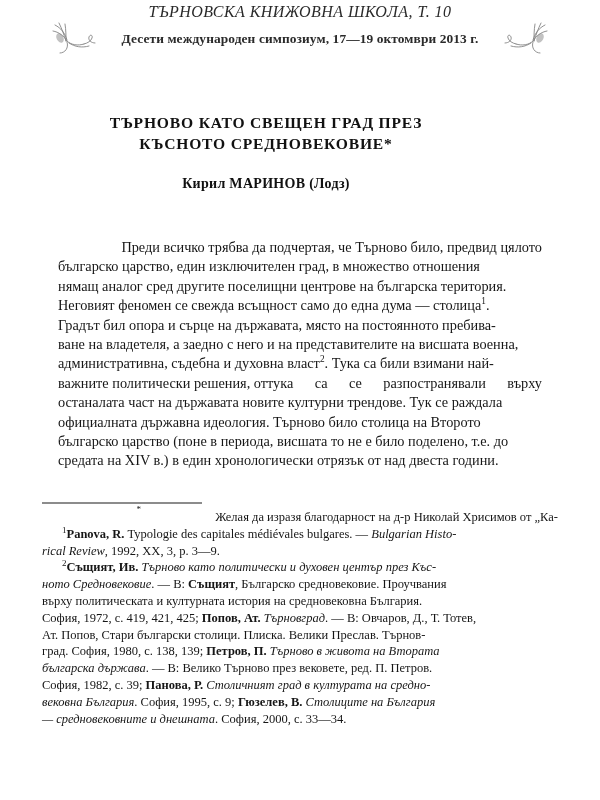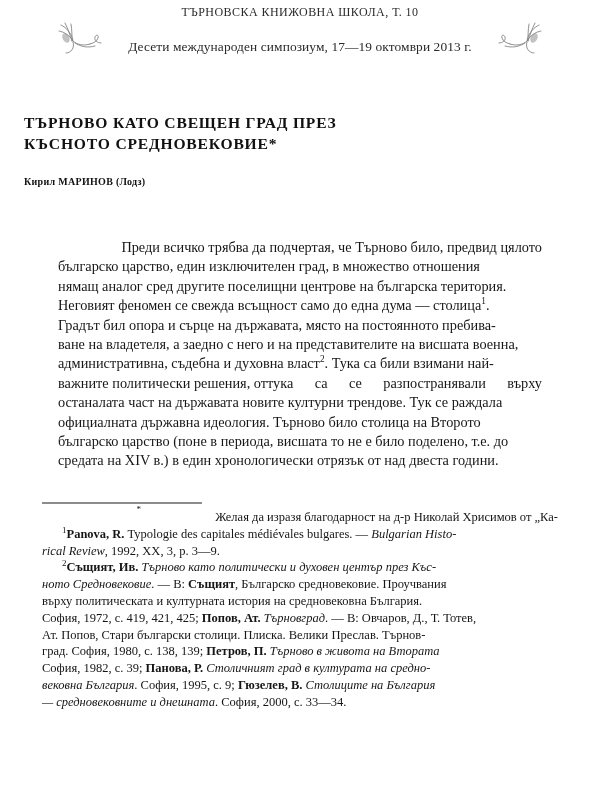--- a/index.html
+++ b/index.html
@@ -26,33 +26,35 @@
   
   .runhead {
     position: absolute;
     top: 0;
     left: 0;
     width: 600px;
     text-align: center;
     padding-top: 4px;
   }
   .runhead-line1 {
-    font-size: 12px;
+    font-size: 16px;
     letter-spacing: 0.45px;
     color: #2a2a2a;
     white-space: nowrap;
     line-height: 16px;
+    font-style: italic;
   }
   .runhead-line2-wrap {
     display: flex;
-    align-items: flex-end;
+    align-items: center;
     justify-content: center;
     gap: 19px;
     margin-top: 1px;
     line-height: 17px;
+    font-weight: bold;
   }
   .runhead-line2 {
     font-size: 13.4px;
     color: #2a2a2a;
     white-space: nowrap;
     letter-spacing: 0.1px;
   }
   .ornament {
     width: 52px;
     height: 34px;
@@ -60,34 +62,34 @@
     opacity: 0.62;
   }
   .ornament svg { display: block; }
 
   
   .title-block {
     position: absolute;
     top: 112px;
     left: 0;
     width: 532px;
-    padding-left: 24px;
+    text-align: center;
   }
   .article-title {
     font-size: 15.6px;
     font-weight: bold;
     letter-spacing: 0.8px;
     line-height: 21px;
     color: #111;
     margin: 0;
   }
   .article-title .t-line { display: block; white-space: nowrap; }
   .author {
     margin-top: 22px;
-    font-size: 10px;
+    font-size: 14px;
     font-weight: bold;
     letter-spacing: 0.3px;
     color: #111;
     white-space: nowrap;
   }
 
   
   .body-text {
     position: absolute;
     top: 222px;
@@ -254,20 +256,21 @@
       <span class="ln"><span class="it">rical Review</span><span>, 1992, XX, 3, p. 3—9.</span></span>
     </p>
 
     <p>
       <span class="ln"><span class="fn-indent"></span><span class="fn-marker">2</span><span class="bi">Същият, Ив.</span><span>&nbsp;</span><span class="it">Търново като политически и духовен център през Къс-</span></span>
       <span class="ln"><span class="it">ното Средновековие</span><span>. — В: </span><span class="bi">Същият</span><span>, Българско средновековие. Проучвания</span></span>
       <span class="ln">върху политическата и културната история на средновековна България.</span>
       <span class="ln"><span>София, 1972, с. 419, 421, 425; </span><span class="bi">Попов, Ат.</span><span class="it"> Търновград</span><span>. — В: Овчаров, Д., Т. Тотев,</span></span>
       <span class="ln">Ат. Попов, Стари български столици. Плиска. Велики Преслав. Търнов-</span>
       <span class="ln"><span>град. София, 1980, с. 138, 139; </span><span class="bi">Петров, П.</span><span class="it"> Търново в живота на Втората</span></span>
+      <span class="ln"><span class="it">българска държава</span><span>. — В: Велико Търново през вековете, ред. П. Петров.</span></span>
       <span class="ln"><span>София, 1982, с. 39; </span><span class="bi">Панова, Р.</span><span class="it"> Столичният град в културата на средно-</span></span>
       <span class="ln"><span class="it">вековна България</span><span>. София, 1995, с. 9; </span><span class="bi">Гюзелев, В.</span><span class="it"> Столиците на България</span></span>
       <span class="ln"><span class="it">— средновековните и днешната</span><span>. София, 2000, с. 33—34.</span></span>
     </p>
 
   </div>
 
 </div>
 
 </body></html>

